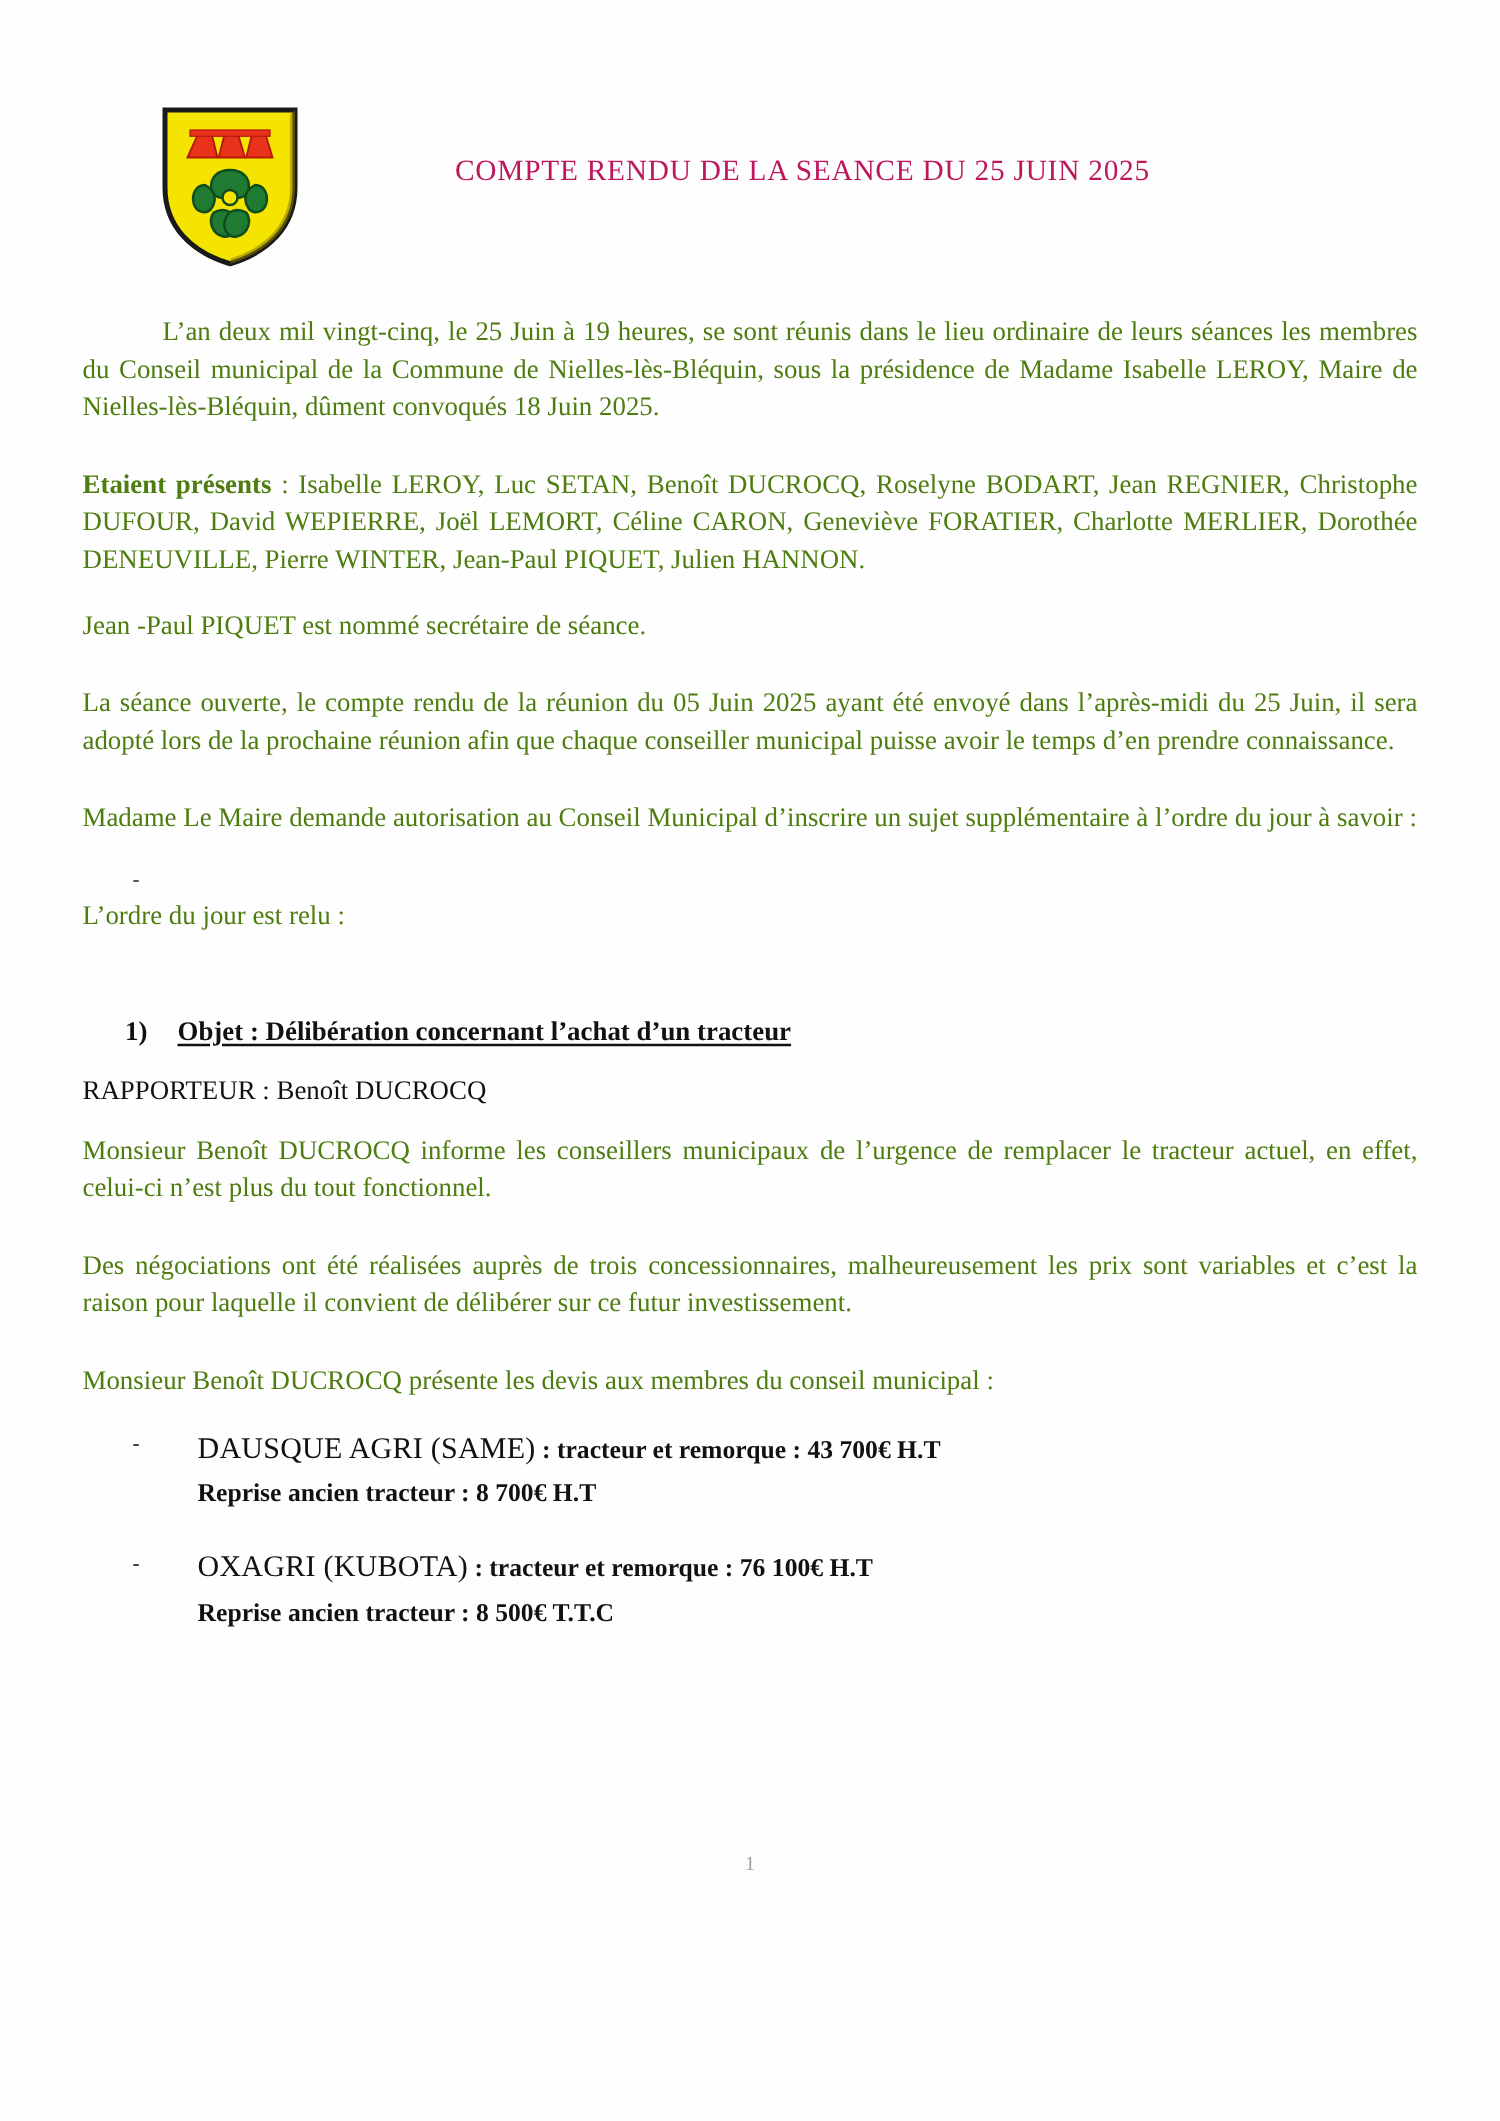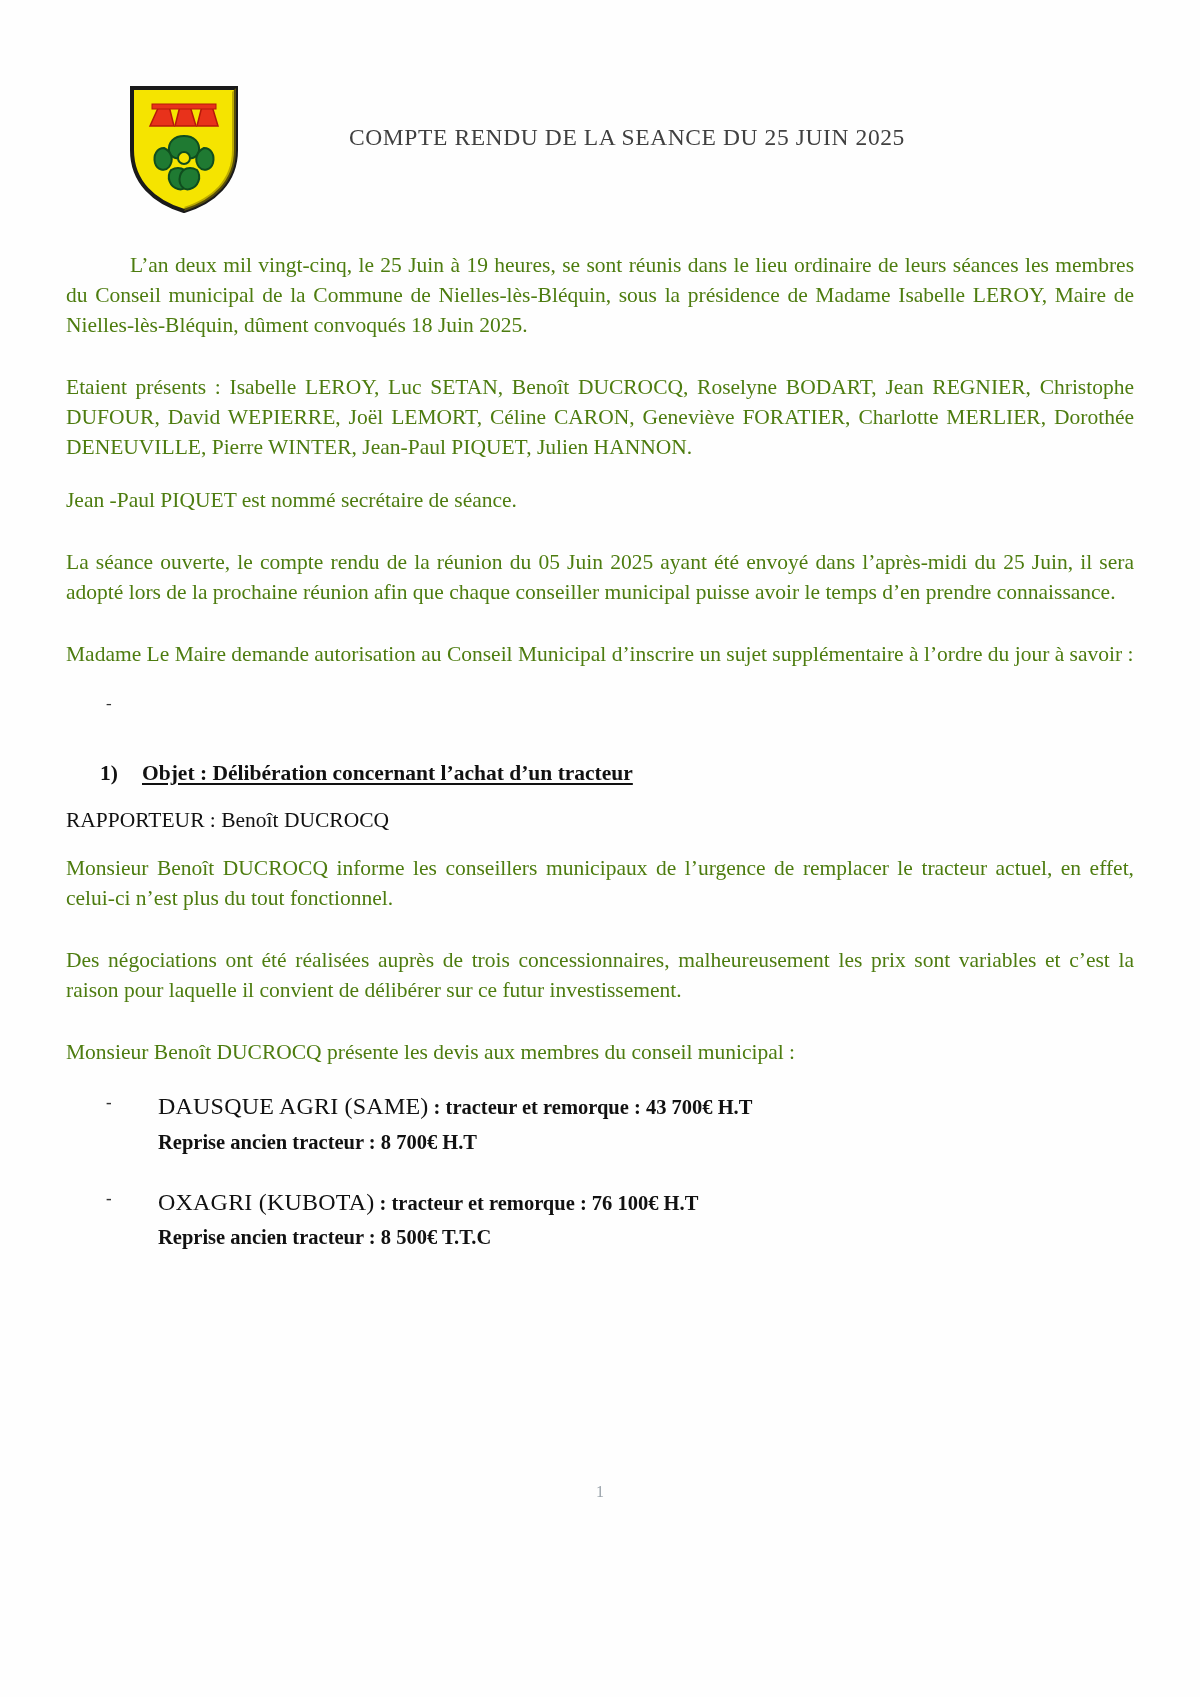--- a/index.html
+++ b/index.html
@@ -33,25 +33,25 @@
     position: absolute;
     left: 128px;
     top: 22px;
     width: 112px;
     height: 130px;
   }
   .crest svg { display: block; width: 100%; height: 100%; }
 
   .doc-title {
     position: absolute;
-    left: 349px;
+    left: 364px;
     top: 62px;
     font-size: 23.5px;
     letter-spacing: 0.6px;
-    color: #404040;
+    color: #be185d;
     white-space: nowrap;
     font-family: "Liberation Serif", "DejaVu Serif", serif;
   }
 
   
   .body {
     position: absolute;
     left: 66px;
     right: 66px;
     top: 250px;
@@ -59,21 +59,21 @@
 
   p.para {
     margin: 0 0 22px 0;
     font-size: 21.5px;
     line-height: 1.40;
     text-align: justify;
     text-justify: inter-word;
     color: #4d7c0f;
   }
   p.para.indent { text-indent: 64px; }
-  .b { font-weight: normal; }
+  .b { font-weight: bold; }
 
   .spacer-sm { height: 10px; }
   .spacer-md { height: 26px; }
   .spacer-lg { height: 44px; }
 
   
   ul.dash {
     list-style: none;
     margin: 10px 0 10px 0;
     padding: 0 0 0 34px;
@@ -199,20 +199,21 @@
     <p class="para">Madame Le Maire demande autorisation au Conseil Municipal d’inscrire un sujet supplémentaire à l’ordre du jour à savoir :</p>
 
     <ul class="dash">
       <li>
         <span class="dash-mark">-</span>
       </li>
     </ul>
 
     <div class="spacer-md"></div>
 
+    <p class="para">L’ordre du jour est relu :</p>
 
     <div class="spacer-lg"></div>
 
     <div class="section-head">
       <span class="num">1)</span>
       <span class="title">Objet : Délibération concernant l’achat d’un tracteur</span>
     </div>
 
     <p class="rapporteur">RAPPORTEUR : Benoît DUCROCQ</p>
 

